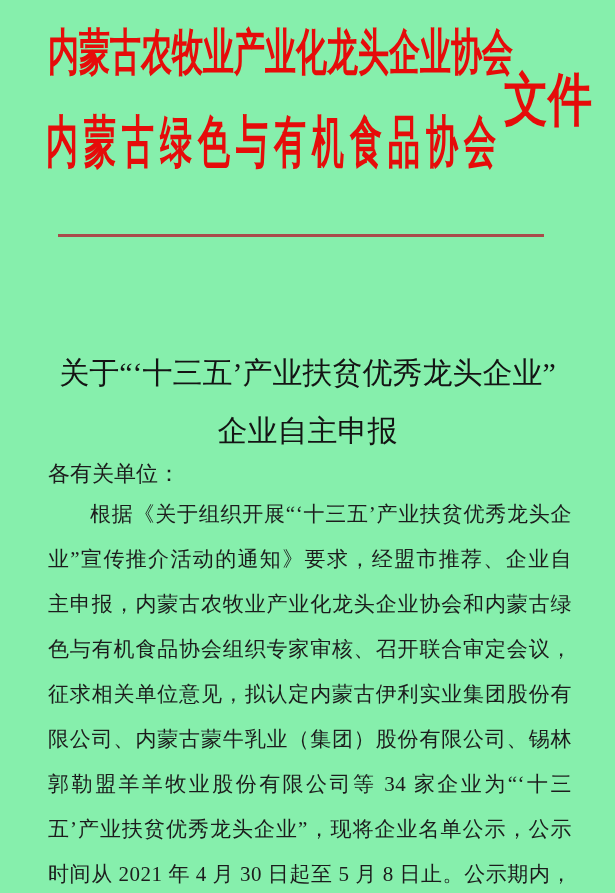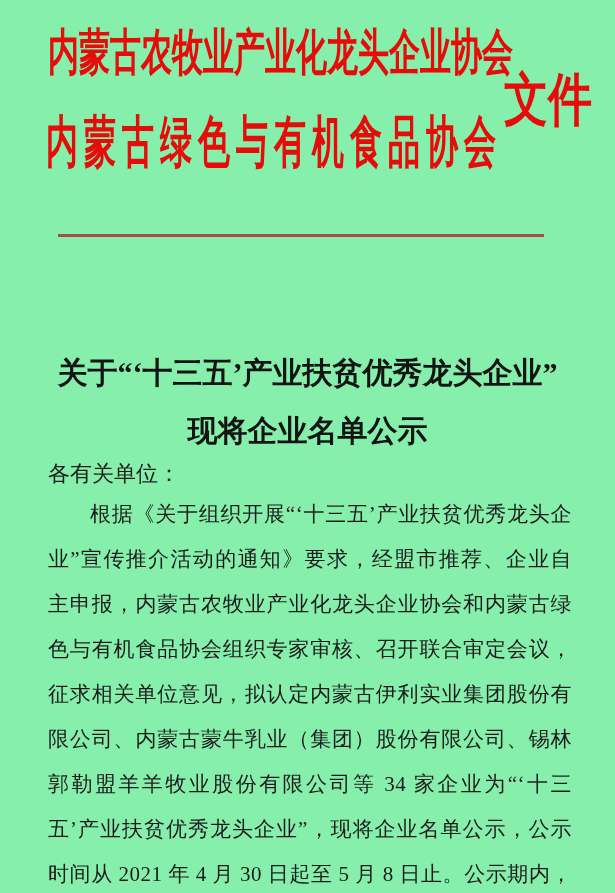--- a/index.html
+++ b/index.html
@@ -42,21 +42,21 @@
   .divider {
     position:absolute; left:58px; top:234px;
     width:486px; height:3px;
     background:var(--divider_red, #a94b4b);
   }
 
   
   .title-block {
     position:absolute; left:0; top:344px; width:615px;
     text-align:center;
-    font-weight:bold; color:#141414;
+    font-weight:normal; color:#141414;
     font-size:30px; line-height:58px;
   }
 
   
   .salutation {
     position:absolute; left:48px; top:460px;
     font-size:22px; line-height:28px;
     color:var(--body_text, #1c1c1c);
   }
   .paragraph {
@@ -77,20 +77,20 @@
   <div class="org1">内蒙古农牧业产业化龙头企业协会</div>
 
   <div class="doctype">文件</div>
 
   <div class="org2">内蒙古绿色与有机食品协会</div>
 
   <div class="divider"></div>
 
   <div class="title-block">
     <div>关于“‘十三五’产业扶贫优秀龙头企业”</div>
-    <div>现将企业名单公示</div>
+    <div>企业自主申报</div>
   </div>
 
   <div class="salutation">各有关单位：</div>
 
   <div class="paragraph">根据《关于组织开展“‘十三五’产业扶贫优秀龙头企业”宣传推介活动的通知》要求，经盟市推荐、企业自主申报，内蒙古农牧业产业化龙头企业协会和内蒙古绿色与有机食品协会组织专家审核、召开联合审定会议，征求相关单位意见，拟认定内蒙古伊利实业集团股份有限公司、内蒙古蒙牛乳业（集团）股份有限公司、锡林郭勒盟羊羊牧业股份有限公司等 34 家企业为“‘十三五’产业扶贫优秀龙头企业”，现将企业名单公示，公示时间从 2021 年 4 月 30 日起至 5 月 8 日止。公示期内，对认定结果如有异议，单位和个人可通</div>
 
 </div>
 
 </body></html>

